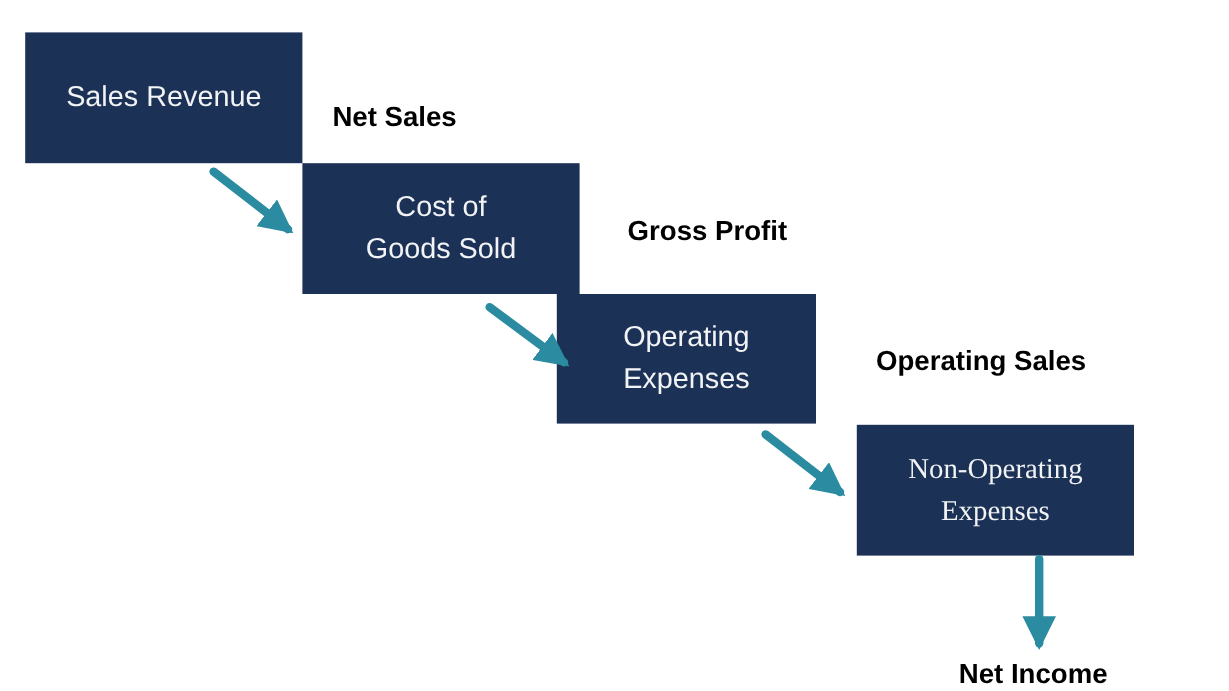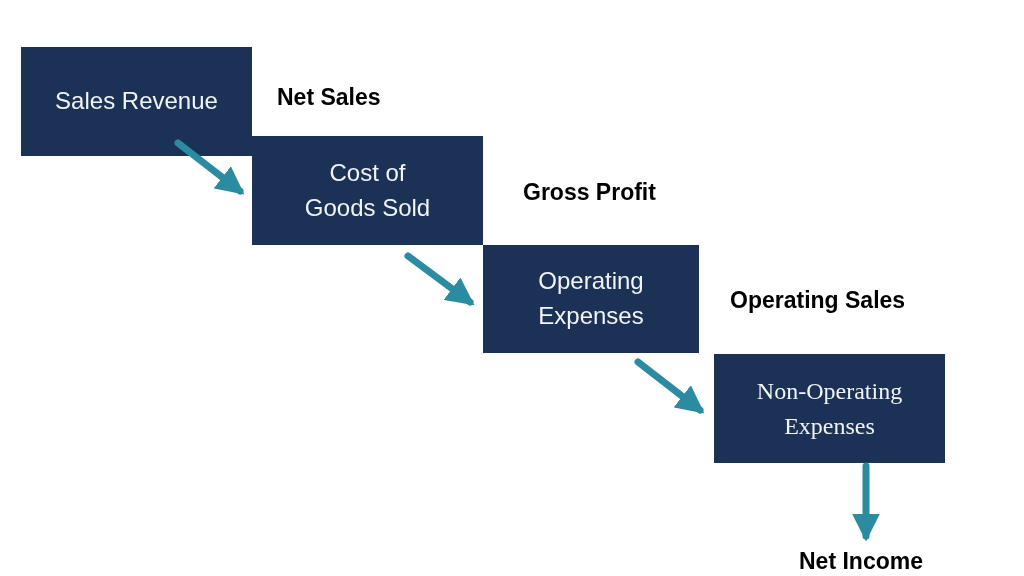--- a/index.html
+++ b/index.html
@@ -27,23 +27,23 @@
     color: var(--box-text, #f1f3f5);
     display: flex;
     align-items: center;
     justify-content: center;
     text-align: center;
     font-size: 24px;
     line-height: 1.45;
     white-space: pre-line;
     font-weight: 400;
   }
-  .box-1 { left: 21px;  top: 27px;  width: 231px; height: 109px; margin-top: 20px; }
+  .box-1 { left: 21px;  top: 27px;  width: 231px; height: 109px; }
   .box-2 { left: 252px; top: 136px; width: 231px; height: 109px; }
-  .box-3 { left: 483px; top: 245px; width: 216px; height: 108px; }
+  .box-3 { left: 464px; top: 245px; width: 216px; height: 108px; }
   .box-4 { left: 714px; top: 354px; width: 231px; height: 109px; font-family: Liberation Serif, serif; }
   .result-label {
     position: absolute;
     color: var(--label-text, #000000);
     font-weight: 700;
     font-size: 23px;
     white-space: nowrap;
   }
   .label-1 { left: 277px; top: 84px; }
   .label-2 { left: 523px; top: 179px; }

